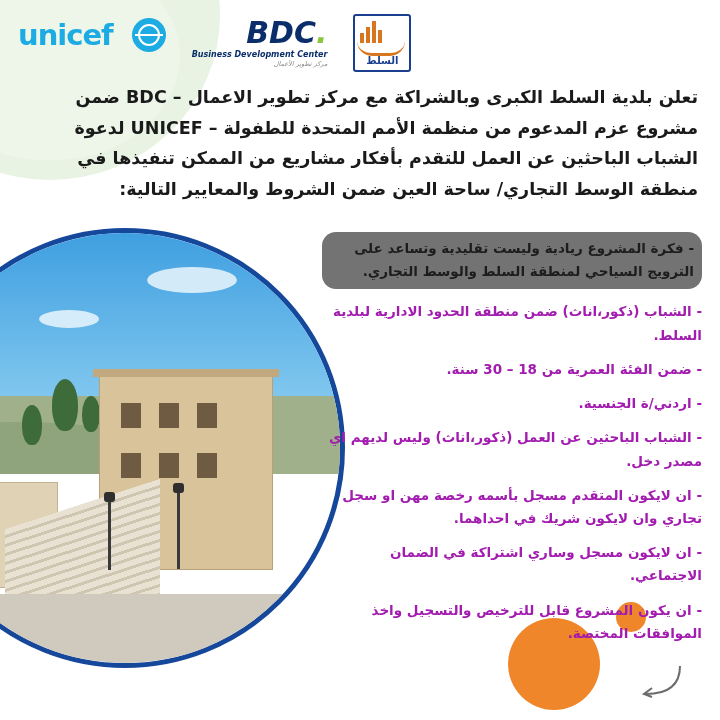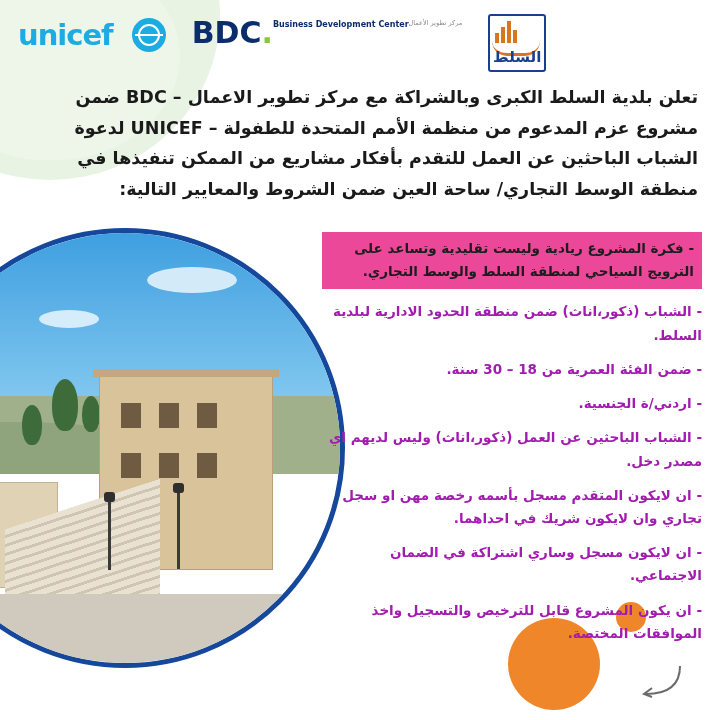--- a/index.html
+++ b/index.html
@@ -41,37 +41,37 @@
     width:34px;height:34px;border-radius:50%;background:#1cabe2;
     position:relative;display:inline-block;
   }
   .unicef-emblem:before{
     content:"";position:absolute;left:6px;top:6px;width:22px;height:22px;
     border-radius:50%;border:2px solid #fff;box-sizing:border-box;
   }
   .unicef-emblem:after{
     content:"";position:absolute;left:3px;top:16px;width:28px;height:2px;background:#fff;
   }
-  .bdc{display:flex;flex-direction:row;align-items:flex-start;line-height:1;}
+  .bdc{display:flex;flex-direction:column;align-items:flex-end;line-height:1;font-style:italic;}
   .bdc-top{font-size:30px;font-weight:bold;color:#0b2e6b;letter-spacing:0px;}
   .bdc-top .dot{color:#8cc63f;}
   .bdc-sub{font-size:8px;color:#0b2e6b;font-weight:bold;margin-top:3px;}
   .bdc-sub-ar{font-size:6.5px;color:#8a8a8a;margin-top:2px;}
   .third-logo{
     width:58px;height:58px;position:relative;margin-top:-4px;
     display:flex;align-items:center;justify-content:center;
   }
   .third-logo .frame{
     position:absolute;inset:0;border:2px solid #1b3f8f;border-radius:3px;
   }
   .tl-bars{position:absolute;left:7px;top:7px;display:flex;gap:2px;align-items:flex-end;height:22px;}
   .tl-bars i{display:block;width:4px;background:#d8761f;}
   .tl-ar{
     position:absolute;bottom:6px;left:0;right:0;text-align:center;
-    color:#1b3f8f;font-size:15px;font-weight:bold;
+    color:#1b3f8f;font-size:10px;font-weight:bold;
   }
   .tl-swoosh{
     position:absolute;left:4px;bottom:16px;width:48px;height:12px;
     border-bottom:3px solid #d8761f;border-radius:0 0 40px 40px;
   }
 
   
   .headline{
     position:absolute;top:82px;right:22px;width:676px;
     text-align:right;direction:rtl;
@@ -112,21 +112,21 @@
   
   .bullets{
     position:absolute;right:18px;top:232px;width:380px;
     direction:rtl;text-align:right;z-index:4;
   }
   .bullet{
     font-size:13.5px;line-height:1.72;color:#a21caf;
     margin-bottom:11px;font-weight:bold;
   }
   .bullet.first{
-    background:#ec4899;padding:5px 8px 6px 20px;border-radius:0;color:#1d1d1d;
+    background:#737373;padding:5px 8px 6px 20px;border-radius:14px;color:#1d1d1d;
   }
 
   
   .dot-big{
     position:absolute;right:120px;bottom:10px;width:92px;height:92px;border-radius:50%;
     background:#f0862a;z-index:2;
   }
   .dot-small{
     position:absolute;right:74px;bottom:88px;width:30px;height:30px;border-radius:50%;
     background:#f0862a;z-index:2;

